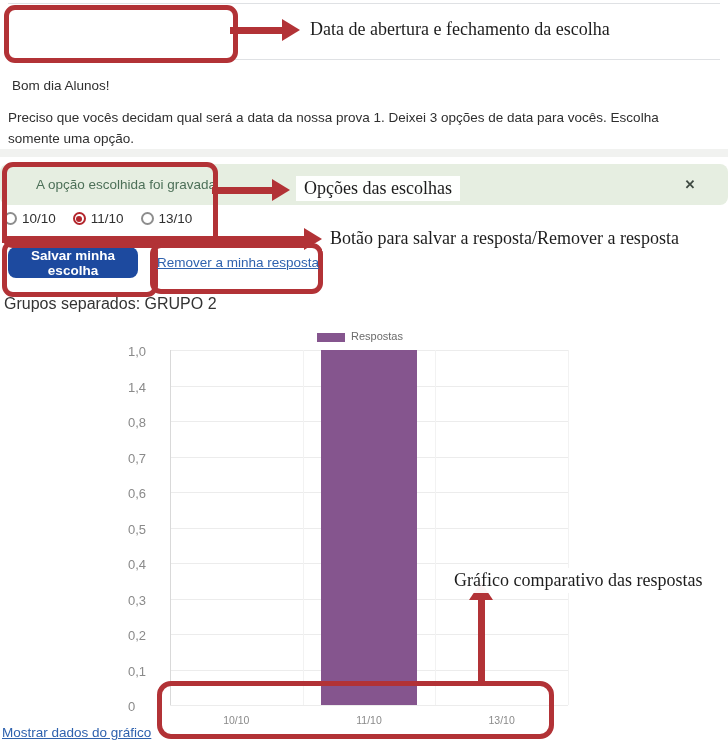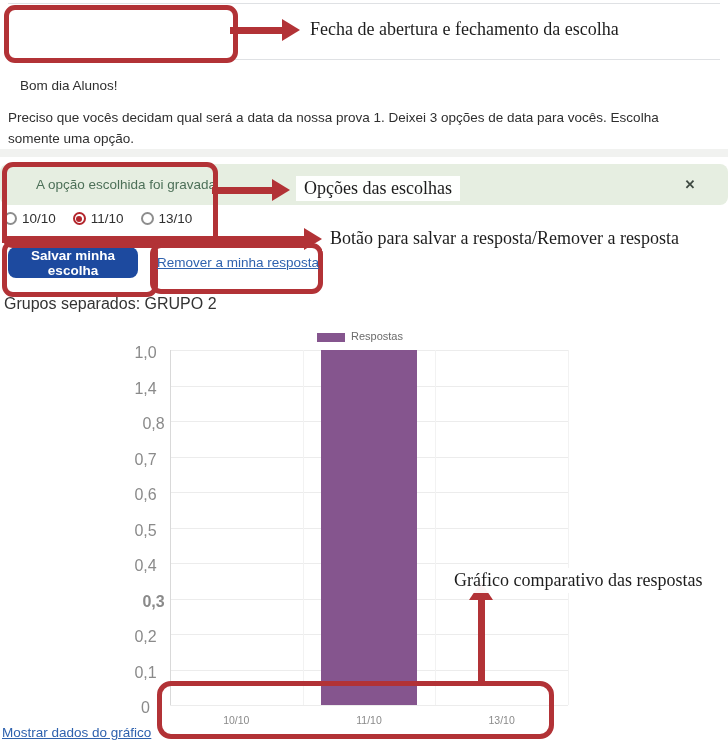--- a/index.html
+++ b/index.html
@@ -13,21 +13,21 @@
   
   .rbox{position:absolute;border:5px solid #b23236;border-radius:11px;z-index:10;pointer-events:none;}
   .shaft{position:absolute;background:#b23236;z-index:10;}
   .head-r{position:absolute;width:0;height:0;border-top:11px solid transparent;
           border-bottom:11px solid transparent;border-left:18px solid #b23236;z-index:10;}
   .head-u{position:absolute;width:0;height:0;border-left:12px solid transparent;
           border-right:12px solid transparent;border-bottom:18px solid #b23236;z-index:10;}
   .ann{position:absolute;font-family:"Liberation Serif",serif;font-size:18px;color:#1d1d1d;
        background:rgba(255,255,255,.95);padding:2px 8px;white-space:nowrap;z-index:11;}
   
-  #greeting{position:absolute;left:20px;top:78px;font-size:13.5px;}
+  #greeting{position:absolute;left:12px;top:78px;font-size:13.5px;}
   #para{position:absolute;left:8px;top:107px;width:700px;font-size:13.5px;line-height:21px;}
   
   #alert{position:absolute;left:0;top:164px;width:728px;height:41px;background:#e6eee1;
          border-radius:8px;}
   #alert .msg{position:absolute;left:36px;top:0;line-height:41px;font-size:13.5px;color:#4d7058;}
   #alert .close{position:absolute;left:680px;top:10px;width:20px;height:20px;border:0;background:none;
          font-size:13px;font-weight:bold;color:#3f4a42;cursor:pointer;padding:0;}
   
   #opts{position:absolute;left:4px;top:211px;display:flex;gap:17px;font-size:13.5px;align-items:center;}
   .opt{display:flex;align-items:center;gap:5px;}
@@ -43,37 +43,37 @@
   a.lnk{color:#2f62ae;text-decoration:underline;font-size:13.5px;cursor:pointer;}
   #remove-link{position:absolute;left:157px;top:255px;z-index:11;}
   #groups{position:absolute;left:4px;top:295px;font-size:16px;color:#333;}
   
   #legend{position:absolute;left:317px;top:330px;display:flex;align-items:flex-end;gap:6px;z-index:3;}
   #legend .sw{width:28px;height:9px;}
   #legend .lb{font-size:11px;color:#6b6b6b;}
   .gridline{position:absolute;background:#ececec;z-index:1;}
   .vline{position:absolute;background:#f2f2f2;z-index:1;}
   .vline.axis{background:#d9d9d9;}
-  .ytick{position:absolute;font-size:16px;color:#8a8a8a;text-align:center;z-index:2;}
+  .ytick{position:absolute;font-size:13px;color:#8a8a8a;text-align:left;z-index:2;}
   .xtick{position:absolute;font-size:10.5px;color:#8a8a8a;text-align:center;z-index:2;}
   .bar{position:absolute;z-index:2;}
   #chart-link{position:absolute;left:2px;top:725px;}
 </style>
 </head>
 <body>
 
 <div id="page">
 
   <div class="hr" style="left:8px;top:3px;width:712px;"></div>
 
 
   <div class="rbox" style="left:4px;top:5px;width:224px;height:48px;"></div>
   <div class="shaft" style="left:230px;top:27px;width:54px;height:7px;"></div>
   <div class="head-r" style="left:282px;top:19px;"></div>
-  <div class="ann" style="left:302px;top:17px;">Fecha de abertura e fechamento da escolha</div>
+  <div class="ann" style="left:302px;top:17px;">Data de abertura e fechamento da escolha</div>
 
   <div class="hr" style="left:8px;top:59px;width:712px;"></div>
 
   <div id="greeting">Bom dia Alunos!</div>
   <div id="para">Preciso que vocês decidam qual será a data da nossa prova 1. Deixei 3 opções de data para vocês. Escolha somente uma opção.</div>
 
   <div class="band" style="top:149px;"></div>
 
   <div id="alert">
     <span class="msg">A opção escolhida foi gravada</span>
@@ -114,31 +114,31 @@
   <div id="legend">
     <span class="sw" style="background: rgb(133, 85, 142);"></span>
     <span class="lb">Respostas</span>
   </div>
   <div id="chart-layer">
       <div class="gridline" style="left: 170px; top: 350px; width: 398px; height: 1px;"></div>
       <div class="ytick" style="left: 128px; top: 344px; width: 35px;">1,0</div>
       <div class="gridline" style="left: 170px; top: 385.5px; width: 398px; height: 1px;"></div>
       <div class="ytick" style="left: 128px; top: 379.5px; width: 35px;">1,4</div>
       <div class="gridline" style="left: 170px; top: 421px; width: 398px; height: 1px;"></div>
-      <div class="ytick" style="left: 136px; top: 415px; width: 35px;">0,8</div>
+      <div class="ytick" style="left: 128px; top: 415px; width: 35px;">0,8</div>
       <div class="gridline" style="left: 170px; top: 456.5px; width: 398px; height: 1px;"></div>
       <div class="ytick" style="left: 128px; top: 450.5px; width: 35px;">0,7</div>
       <div class="gridline" style="left: 170px; top: 492px; width: 398px; height: 1px;"></div>
       <div class="ytick" style="left: 128px; top: 486px; width: 35px;">0,6</div>
       <div class="gridline" style="left: 170px; top: 527.5px; width: 398px; height: 1px;"></div>
       <div class="ytick" style="left: 128px; top: 521.5px; width: 35px;">0,5</div>
       <div class="gridline" style="left: 170px; top: 563px; width: 398px; height: 1px;"></div>
       <div class="ytick" style="left: 128px; top: 557px; width: 35px;">0,4</div>
       <div class="gridline" style="left: 170px; top: 598.5px; width: 398px; height: 1px;"></div>
-      <div class="ytick" style="left: 136px; top: 592.5px; width: 35px; font-weight: bold;">0,3</div>
+      <div class="ytick" style="left: 128px; top: 592.5px; width: 35px;">0,3</div>
       <div class="gridline" style="left: 170px; top: 634px; width: 398px; height: 1px;"></div>
       <div class="ytick" style="left: 128px; top: 628px; width: 35px;">0,2</div>
       <div class="gridline" style="left: 170px; top: 669.5px; width: 398px; height: 1px;"></div>
       <div class="ytick" style="left: 128px; top: 663.5px; width: 35px;">0,1</div>
       <div class="gridline" style="left: 170px; top: 705px; width: 398px; height: 1px;"></div>
       <div class="ytick" style="left: 128px; top: 699px; width: 35px;">0</div>
       <div class="vline axis" style="left: 170px; top: 350px; width: 1px; height: 355px;"></div>
       <div class="vline" style="left: 302.667px; top: 350px; width: 1px; height: 355px;"></div>
       <div class="vline" style="left: 435.333px; top: 350px; width: 1px; height: 355px;"></div>
       <div class="vline" style="left: 568px; top: 350px; width: 1px; height: 355px;"></div>

